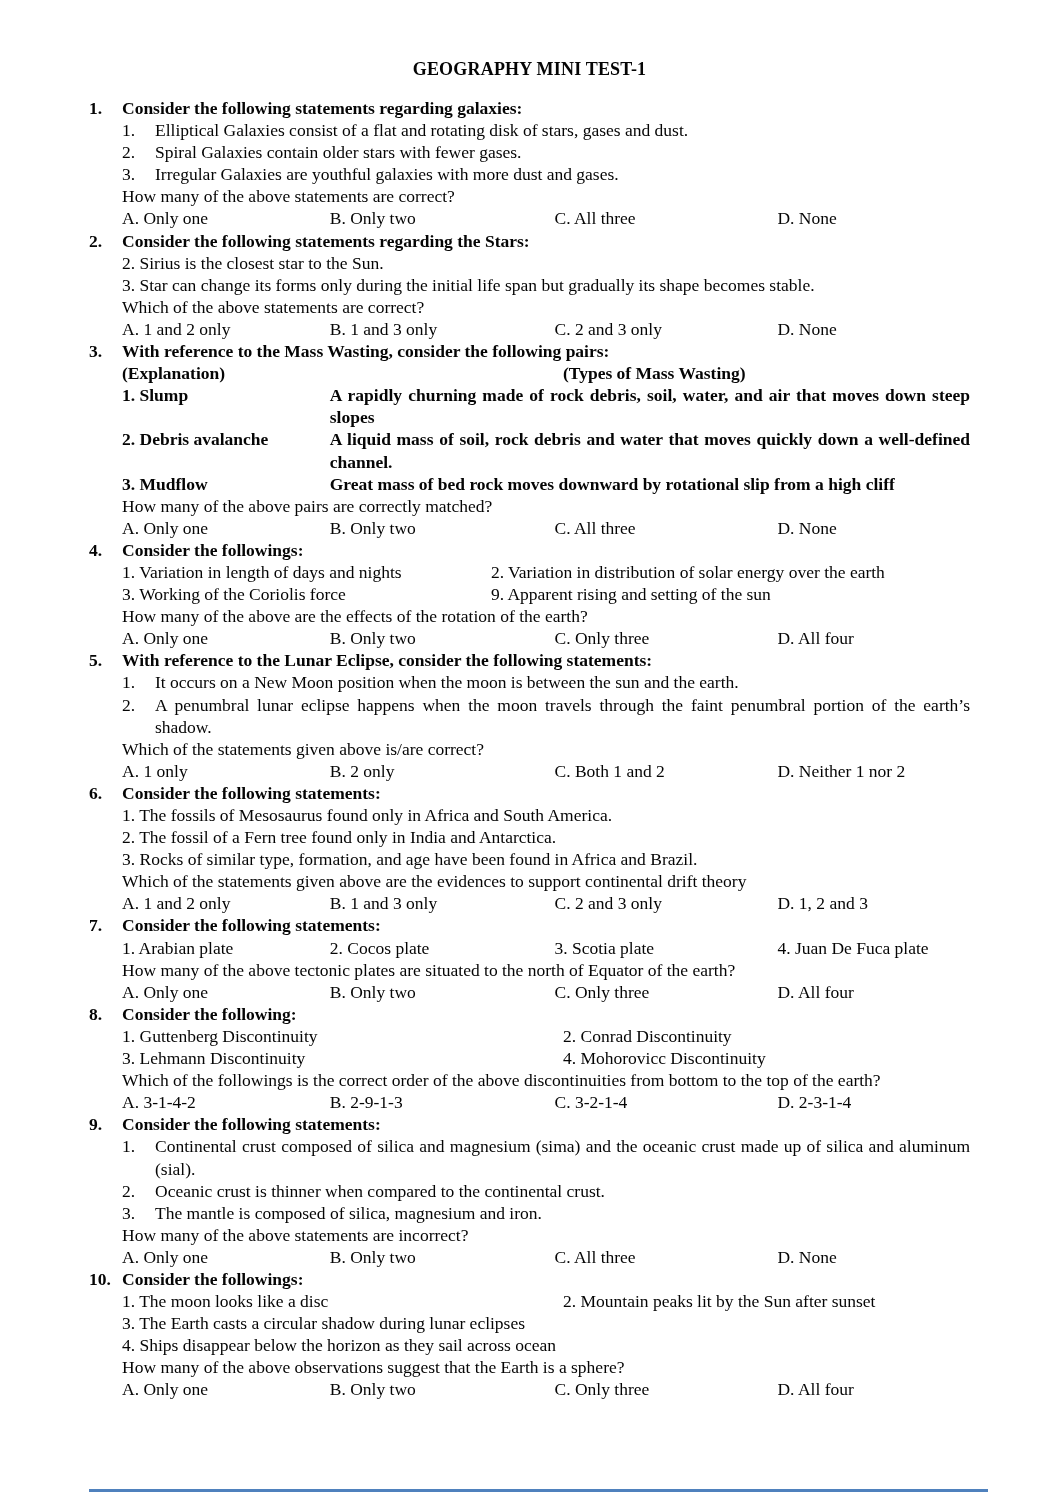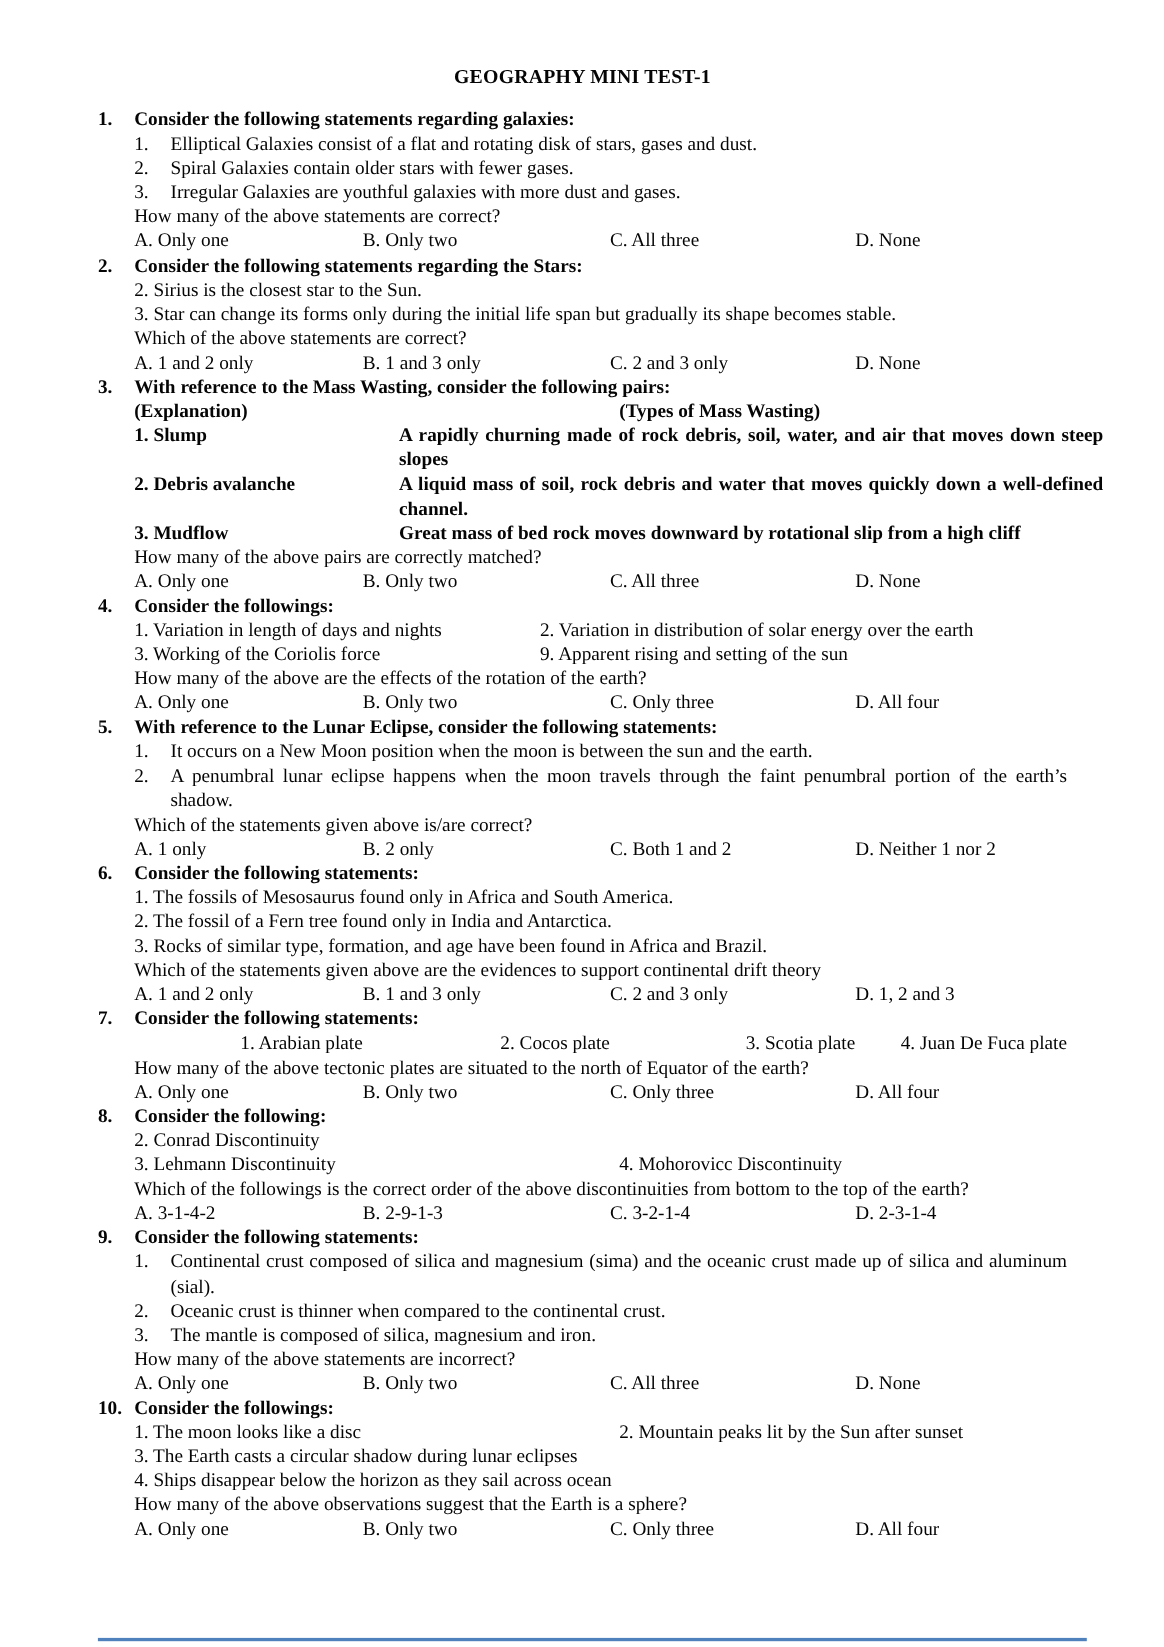--- a/index.html
+++ b/index.html
@@ -18,24 +18,24 @@
   .qnum{font-weight:bold;}
   .qhead{font-weight:bold;}
   .line{}
   .stmt{display:grid;grid-template-columns:33px 1fr;}
   .just{text-align:justify;text-align-last:left;}
   
   .opts{display:grid;grid-template-columns:24.5% 26.5% 26.3% 22.7%;}
   
   .row2-44{display:grid;grid-template-columns:43.5% 56.5%;}
   .row2-52{display:grid;grid-template-columns:52% 48%;}
-  .row4{display:grid;grid-template-columns:24.5% 26.5% 26.3% 22.7%;text-align:right;}
+  .row4{display:grid;grid-template-columns:24.5% 26.5% 26.3% 22.7%;}
   
   .pairhead{display:grid;grid-template-columns:52% 48%;font-weight:bold;}
-  .pair{display:grid;grid-template-columns:24.5% 75.5%;font-weight:bold;gap:33px;}
+  .pair{display:grid;grid-template-columns:24.5% 75.5%;font-weight:bold;}
   .bottom-rule{
     position:absolute;left:89px;right:70px;bottom:5px;height:3px;
     background:#4f81bd;
   }
 </style>
 </head>
 <body>
 
 <div class="page">
 
@@ -192,20 +192,21 @@
         <span>D. All four</span>
       </div>
     </div>
   </div>
 
   <div class="q">
     <span class="qnum">8.</span>
     <div>
       <div class="qhead">Consider the following:</div>
       <div class="row2-52">
+        <span>1. Guttenberg Discontinuity</span>
         <span>2. Conrad Discontinuity</span>
       </div>
       <div class="row2-52">
         <span>3. Lehmann Discontinuity</span>
         <span>4. Mohorovicc Discontinuity</span>
       </div>
       <div class="line just">Which of the followings is the correct order of the above discontinuities from bottom to the top of the earth?</div>
       <div class="opts">
         <span>A. 3-1-4-2</span>
         <span>B. 2-9-1-3</span>

